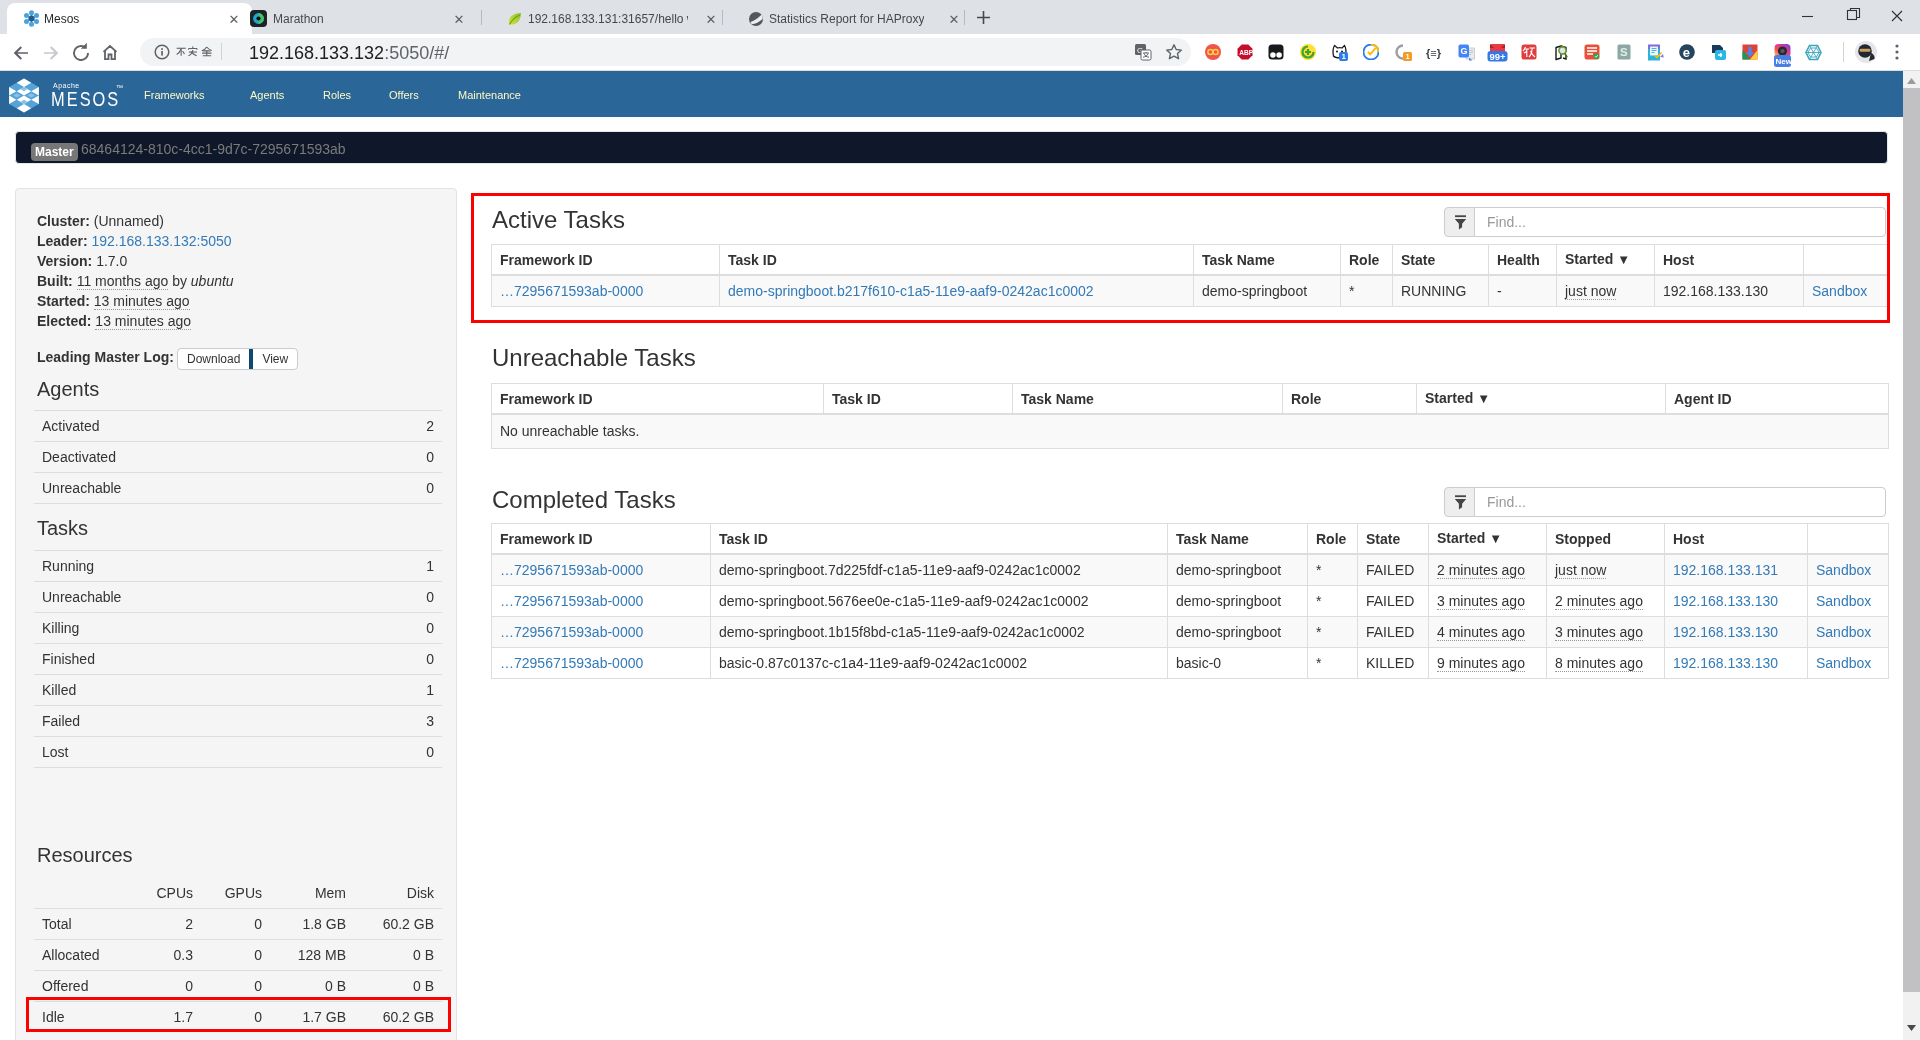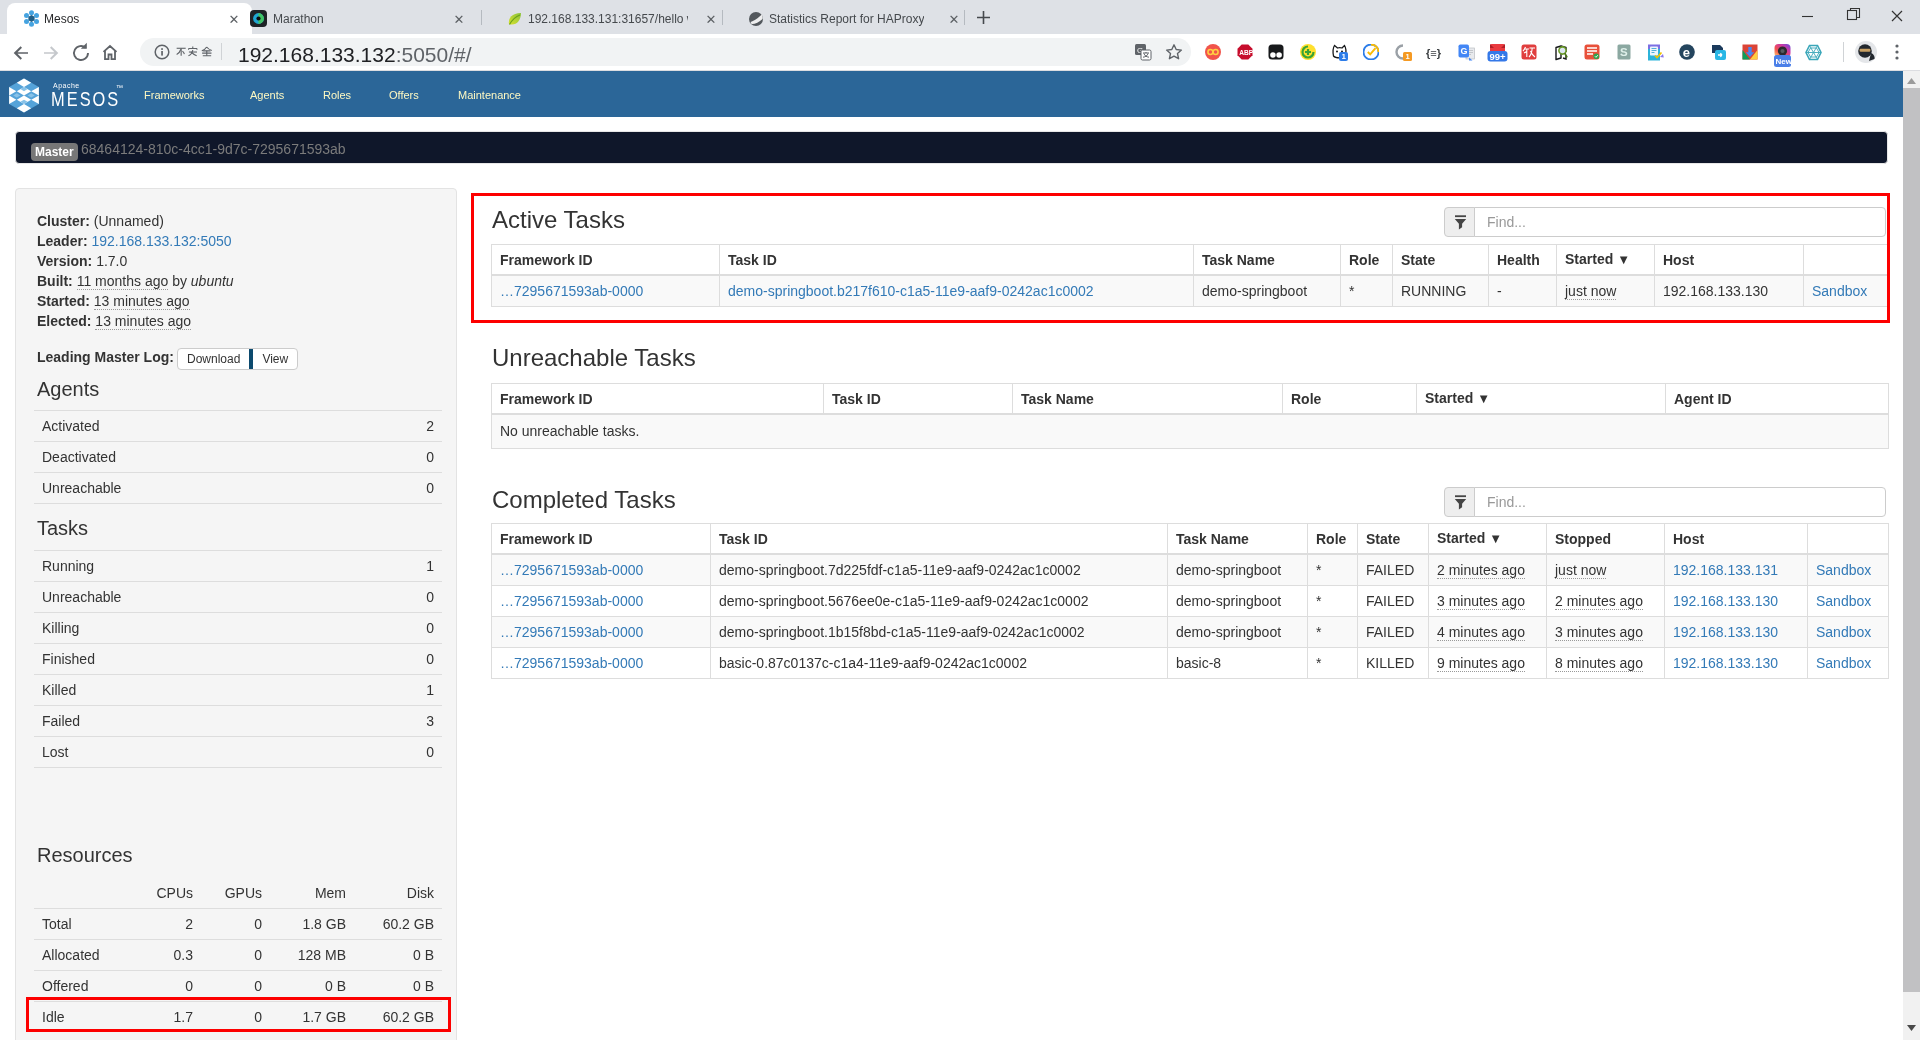--- a/index.html
+++ b/index.html
@@ -145,21 +145,21 @@
           <path d="M19.5 3.8 H32.5 M19.5 3.8 V5.6 M32.5 3.8 V5.6"></path>
           <path d="M20 9.3 H32.5"></path>
           <path d="M26 6.2 C25.5 10 23 13.5 19.3 15.2"></path>
           <path d="M23 9.3 C25.5 11.5 29 13.8 32 15"></path>
         <path d="M47.5 1.5 C46 4 43 6.5 40 7.5 M47.5 1.5 C49.5 4 52.5 6 55.5 7"></path>
           <path d="M42 7.5 H53.5 M40.5 11 H55 M41.5 15 H54.5"></path>
           <path d="M47.7 7.5 V15"></path>
       </g>
     </svg>
     <div class="abs" style="left:81px;top:5px;width:1px;height:17px;background:#d0d3d6"></div>
-    <div class="abs" style="left:98px;top:4.5px;font-size:21px;color:#202124;white-space:nowrap">192.168.133.132<span style="color:#5f6368">:5050/#/</span></div>
+    <div class="abs" style="left:109px;top:4.5px;font-size:18px;color:#202124;white-space:nowrap">192.168.133.132<span style="color:#5f6368">:5050/#/</span></div>
     <svg class="abs" style="left:994px;top:5px" width="18" height="18" viewBox="0 0 18 18">
       <rect x="1" y="1" width="11" height="11" rx="1.5" fill="#5f6368"></rect>
       <text x="3" y="9.5" font-size="8" fill="#fff" font-family="Liberation Sans">G</text>
       <rect x="7" y="7" width="10" height="10" rx="1.5" fill="#fff" stroke="#5f6368" stroke-width="1"></rect>
       <path d="M9 10 H15 M12 10 V9 M10 10.5 C10.5 12.5 12.5 14 15 14.2 M14 10.5 C13.5 12.5 11.5 14 9 14.2" stroke="#5f6368" stroke-width="1" fill="none"></path>
     </svg>
     <svg class="abs" style="left:1025px;top:5px" width="18" height="18" viewBox="0 0 18 18">
         <path d="M9 1.8 L11.2 6.5 L16.4 7.1 L12.5 10.6 L13.6 15.7 L9 13.1 L4.4 15.7 L5.5 10.6 L1.6 7.1 L6.8 6.5 Z" fill="none" stroke="#5f6368" stroke-width="1.4" stroke-linejoin="round"></path>
       </svg>
   </div>
@@ -584,21 +584,21 @@
         <td>*</td>
         <td>FAILED</td>
         <td><span class="dotted">4 minutes ago</span></td>
         <td><span class="dotted">3 minutes ago</span></td>
         <td><a href="#">192.168.133.130</a></td>
         <td><a href="#">Sandbox</a></td>
       </tr>
   <tr>
         <td><a href="#">…7295671593ab-0000</a></td>
         <td>basic-0.87c0137c-c1a4-11e9-aaf9-0242ac1c0002</td>
-        <td>basic-8</td>
+        <td>basic-0</td>
         <td>*</td>
         <td>KILLED</td>
         <td><span class="dotted">9 minutes ago</span></td>
         <td><span class="dotted">8 minutes ago</span></td>
         <td><a href="#">192.168.133.130</a></td>
         <td><a href="#">Sandbox</a></td>
       </tr>
 </tbody>
   </table>
 <div class="redbox" style="left:471px;top:193px;width:1419px;height:130px"></div>

